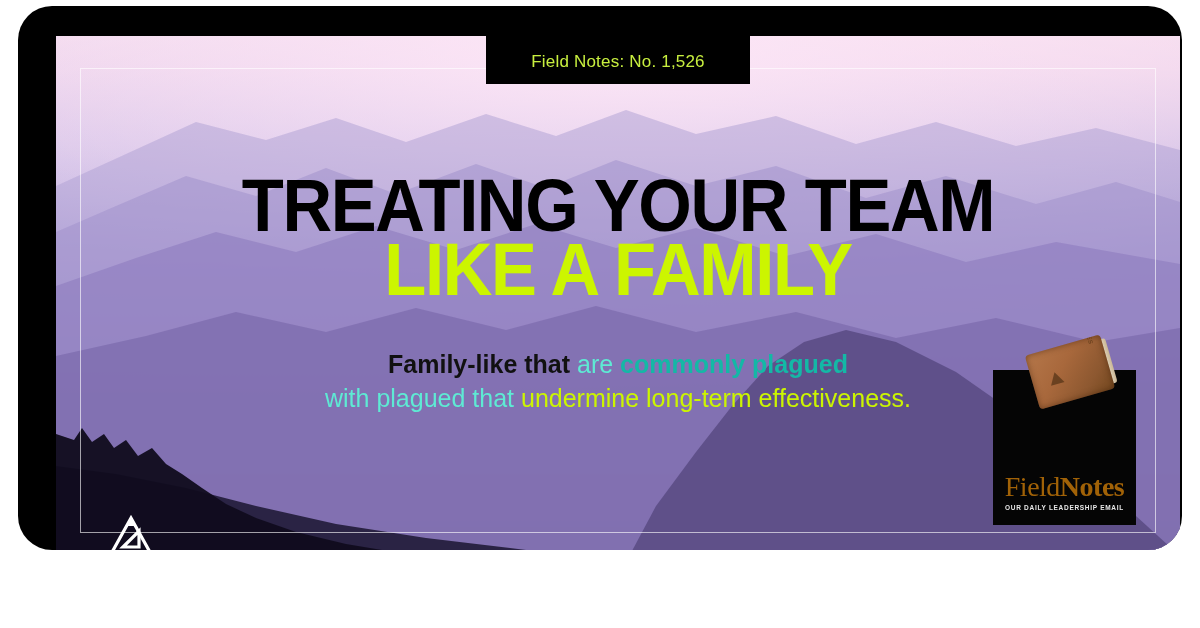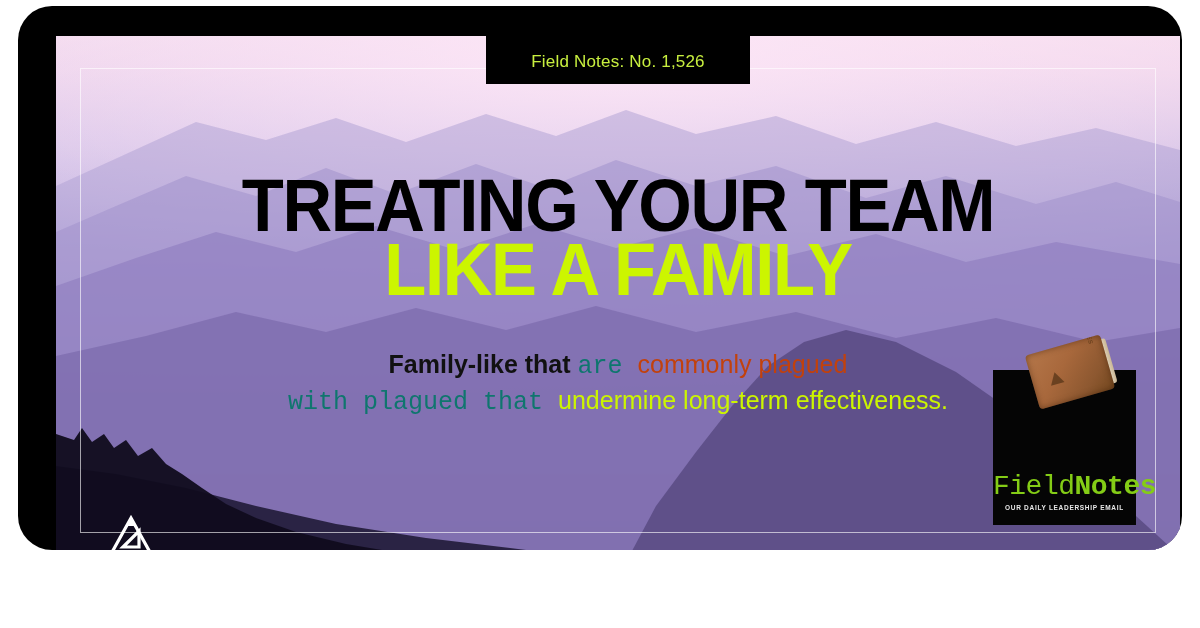--- a/index.html
+++ b/index.html
@@ -136,22 +136,22 @@
     left: 0;
     top: 342px;
     width: 1200px;
     text-align: center;
     font-family: "Liberation Sans", sans-serif;
     font-size: 25px;
     line-height: 1.34;
   }
   .subhead .srow { display: block; white-space: nowrap; }
   .s-bold-dark   { font-weight: 700; color: #111111; }
-  .s-reg-white   { font-weight: 400; color: #0f766e; font-family: Liberation Mono, monospace; }
-  .s-bold-white  { font-weight: 400; color: #c2410c; }
+  .s-reg-white   { font-weight: 400; color: #5eead4; }
+  .s-bold-white  { font-weight: 700; color: #14b8a6; }
   .s-bold-accent { font-weight: 400; color: #ccf500; }
 
   
   .product-card {
     position: absolute;
     left: 975px;
     top: 364px;
     width: 143px;
     height: 155px;
     background: #050505;
@@ -223,27 +223,26 @@
     color: #ffffff;
     font-family: "Liberation Sans", sans-serif;
     font-weight: 700;
     font-size: 11px;
     line-height: 1.02;
     letter-spacing: 0.2px;
     text-align: left;
   }
   .brand-mark svg { display: block; }
   .wordmark {
-    color: #84cc16;
-    font-family: Liberation Mono, monospace;
+    color: #a16207;
+    font-family: Liberation Serif, serif;
     font-size: 28px;
     line-height: 1.05;
     margin-top: 1px;
     letter-spacing: -0.5px;
-    text-align: right;
   }
   .wordmark .wm-field { font-weight: 400; }
   .wordmark .wm-notes { font-weight: 700; }
   .tagline {
     color: #e8e8e8;
     font-family: "Liberation Sans", sans-serif;
     font-weight: 700;
     font-size: 6.5px;
     letter-spacing: 0.7px;
     margin-top: 3px;

